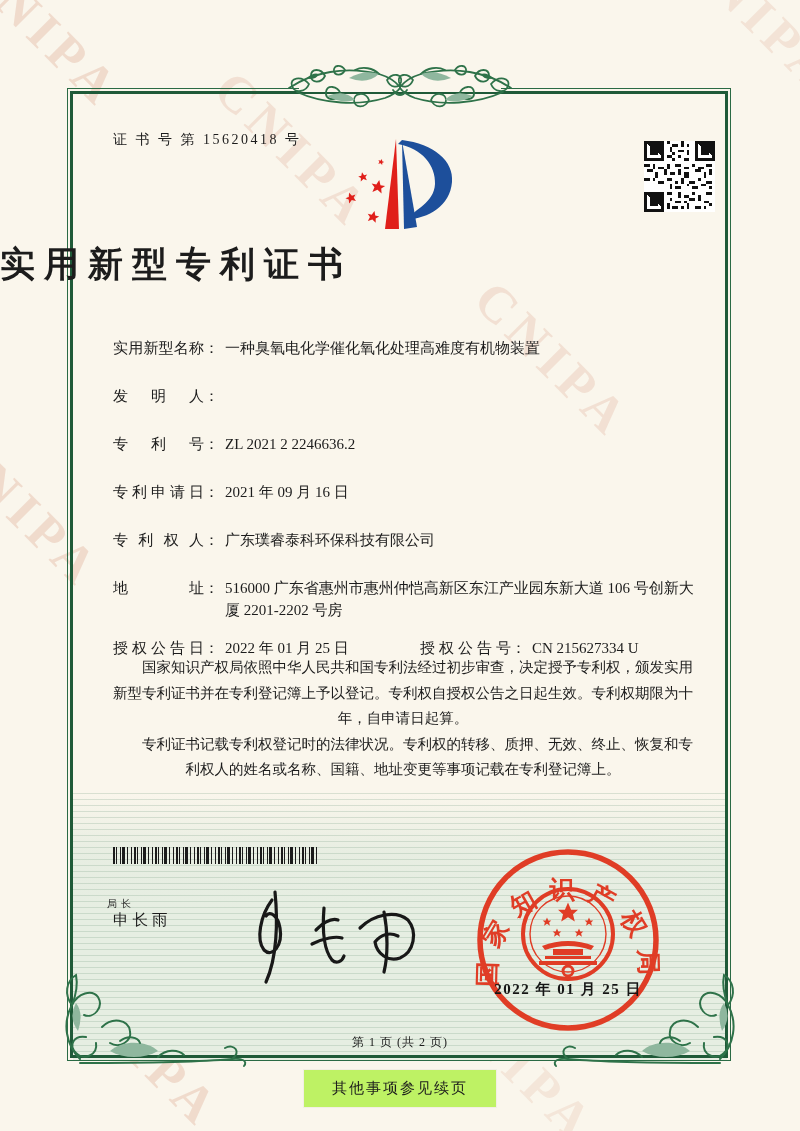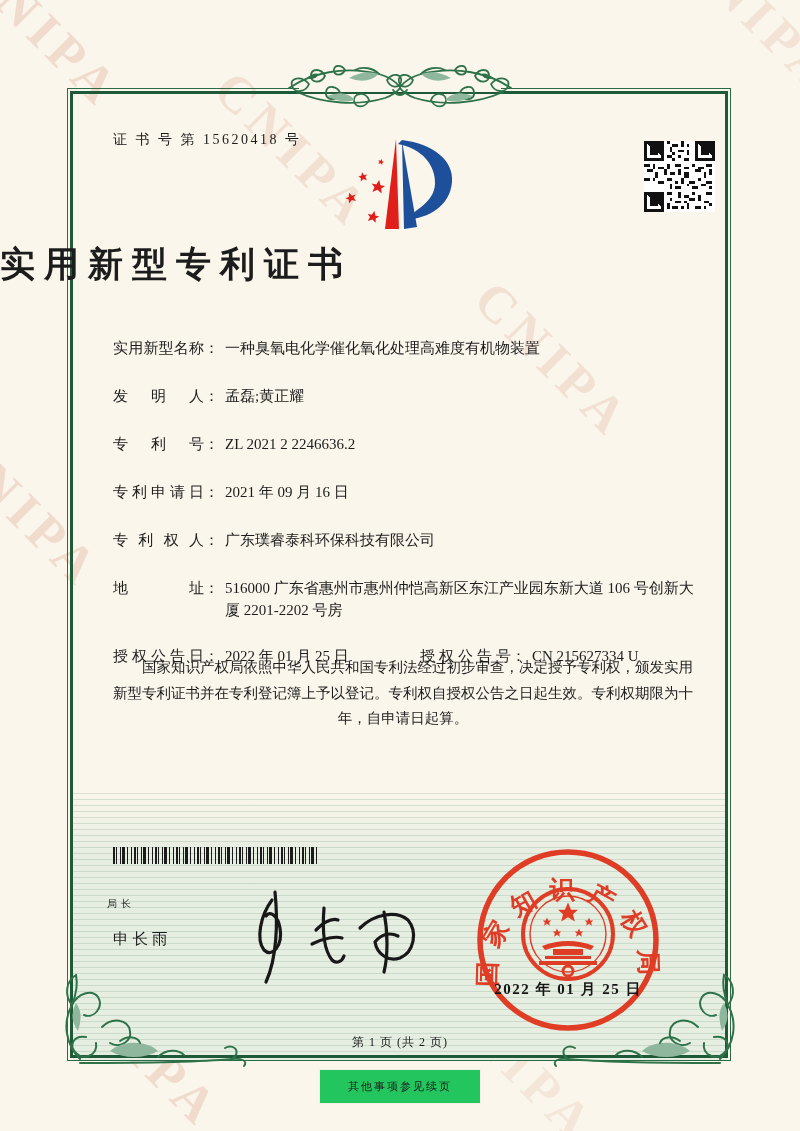--- a/index.html
+++ b/index.html
@@ -29,24 +29,24 @@
   .grant2{position:absolute;left:307px;top:0;display:flex;}
   
   .paras{left:113px;top:655px;width:580px;font-size:14.5px;line-height:25.5px;text-align:center;}
   .paras p{margin:0;text-indent:2em;}
   
   .barcode{left:113px;top:847px;width:207px;height:17px;
     background:repeating-linear-gradient(90deg,#1b1b1b 0 2px,transparent 2px 3px,#1b1b1b 3px 4px,
       transparent 4px 7px,#1b1b1b 7px 8px,transparent 8px 9px,#1b1b1b 9px 12px,transparent 12px 14px,
       #1b1b1b 14px 15px,transparent 15px 18px,#1b1b1b 18px 19px,transparent 19px 21px);}
   .sig-title{left:107px;top:897px;font-size:10px;letter-spacing:4px;}
-  .sig-name{left:113px;top:929px;font-size:15.5px;letter-spacing:4px;}
+  .sig-name{left:113px;top:910px;font-size:15.5px;letter-spacing:4px;}
   .pagenote{left:0;top:1034px;width:100%;text-align:center;font-size:12px;letter-spacing:1px;}
-  .footerbox{left:50%;top:1070px;transform:translateX(-50%);background:#22c55e;
-     padding:9px 28px;font-size:11px;letter-spacing:2px;box-shadow:0 0 0 1px rgba(0,0,0,.03);}
+  .footerbox{left:50%;top:1070px;transform:translateX(-50%);background:#bef264;
+     padding:9px 28px;font-size:15px;letter-spacing:2px;box-shadow:0 0 0 1px rgba(0,0,0,.03);}
   svg{display:block;}
 </style>
 </head>
 <body>
 
 <div class="wm" style="left:-55px;top:0px;">CNIPA</div>
 <div class="wm" style="left:195px;top:120px;opacity:.8;">CNIPA</div>
 <div class="wm" style="left:660px;top:-15px;opacity:.7;">CNIPA</div>
 <div class="wm" style="left:455px;top:330px;opacity:.8;">CNIPA</div>
 <div class="wm" style="left:-75px;top:480px;">CNIPA</div>
@@ -203,56 +203,56 @@
 
 <div class="abs fields">
   <div class="frow">
     <span class="flabel">实用新型名称</span>
       <span class="fcolon">：</span>
     <span class="fvalue">一种臭氧电化学催化氧化处理高难度有机物装置</span>
   </div>
   <div class="frow">
     <span class="flabel">发明人</span>
       <span class="fcolon">：</span>
-    <span class="fvalue">孟磊;黄正耀</span>
   </div>
   <div class="frow">
     <span class="flabel">专利号</span>
       <span class="fcolon">：</span>
     <span class="fvalue">ZL 2021 2 2246636.2</span>
   </div>
   <div class="frow">
     <span class="flabel">专利申请日</span>
       <span class="fcolon">：</span>
     <span class="fvalue">2021 年 09 月 16 日</span>
   </div>
   <div class="frow">
     <span class="flabel">专利权人</span>
       <span class="fcolon">：</span>
     <span class="fvalue">广东璞睿泰科环保科技有限公司</span>
   </div>
-  <div class="frow" style="margin-bottom:24px;">
+  <div class="frow" style="margin-bottom:16px;">
     <span class="flabel">地址</span>
       <span class="fcolon">：</span>
     <span class="fvalue" style="max-width:478px;">516000 广东省惠州市惠州仲恺高新区东江产业园东新大道 106 号创新大厦 2201-2202 号房</span>
   </div>
   <div class="frow">
     <span class="flabel">授权公告日</span>
       <span class="fcolon">：</span>
     <span class="fvalue">2022 年 01 月 25 日</span>
     <span class="grant2">
       <span class="flabel">授权公告号</span>
         <span class="fcolon">：</span>
       <span class="fvalue">CN 215627334 U</span>
     </span>
   </div>
 </div>
 
 <div class="abs paras">
   <p>国家知识产权局依照中华人民共和国专利法经过初步审查，决定授予专利权，颁发实用新型专利证书并在专利登记簿上予以登记。专利权自授权公告之日起生效。专利权期限为十年，自申请日起算。</p>
+  <p>专利证书记载专利权登记时的法律状况。专利权的转移、质押、无效、终止、恢复和专利权人的姓名或名称、国籍、地址变更等事项记载在专利登记簿上。</p>
 </div>
 
 <div class="abs barcode"></div>
 
 <div class="abs sig-title">局长</div>
 <div class="abs sig-name">申长雨</div>
 
 <svg class="abs" style="left:220px;top:882px;" width="205" height="108" viewBox="0 0 205 108">
   <g fill="none" stroke="#181818" stroke-width="3.2" stroke-linecap="round" stroke-linejoin="round">
     <path d="M52,18 C40,34 36,58 44,68 C52,76 63,64 60,46 C58,34 50,28 46,34"></path>

